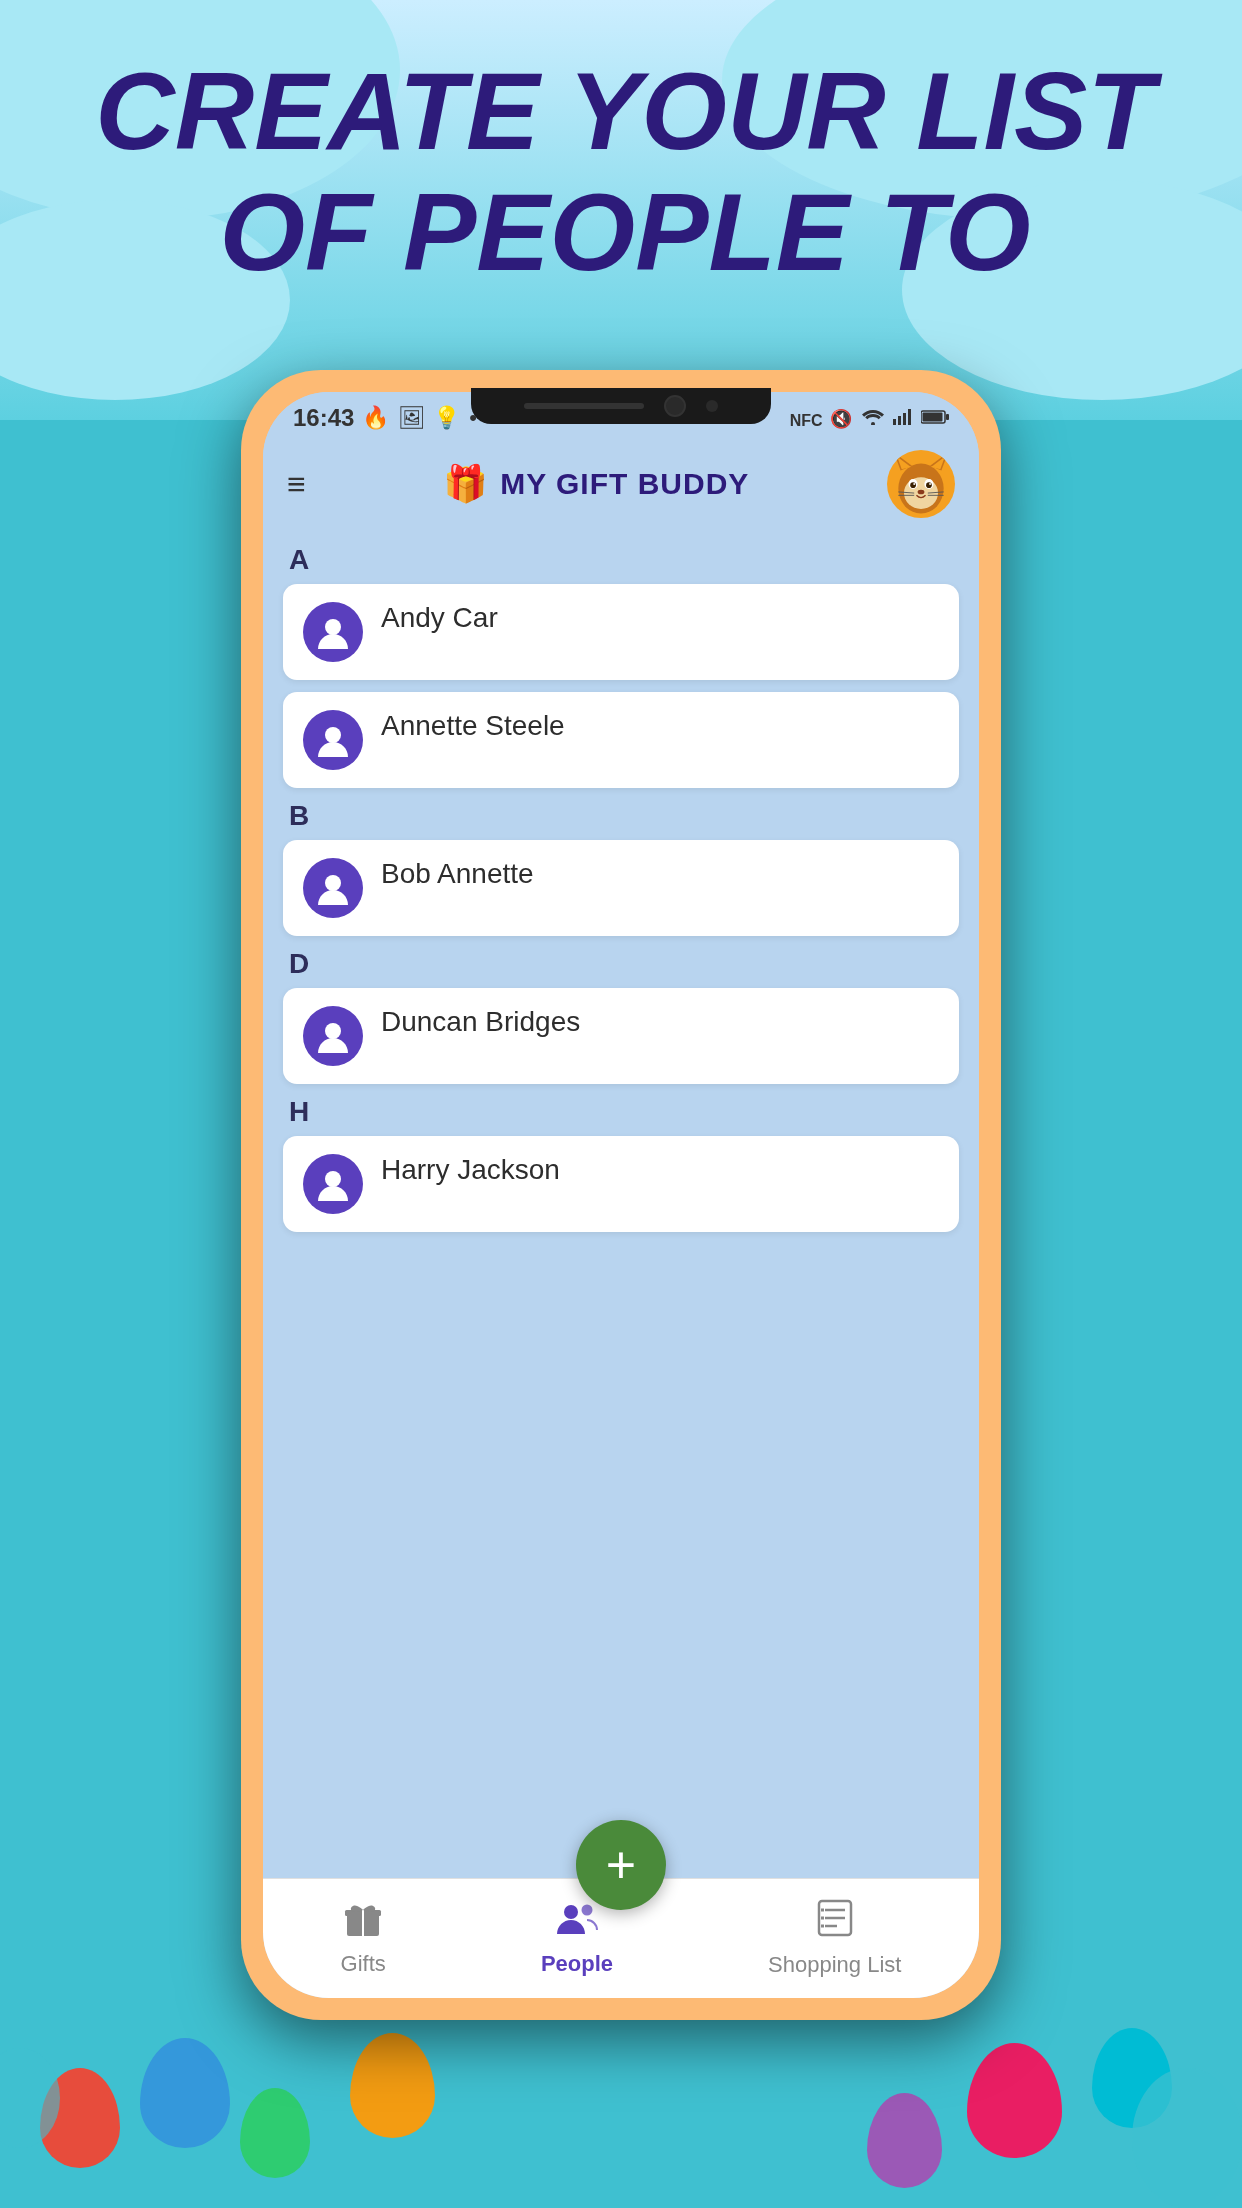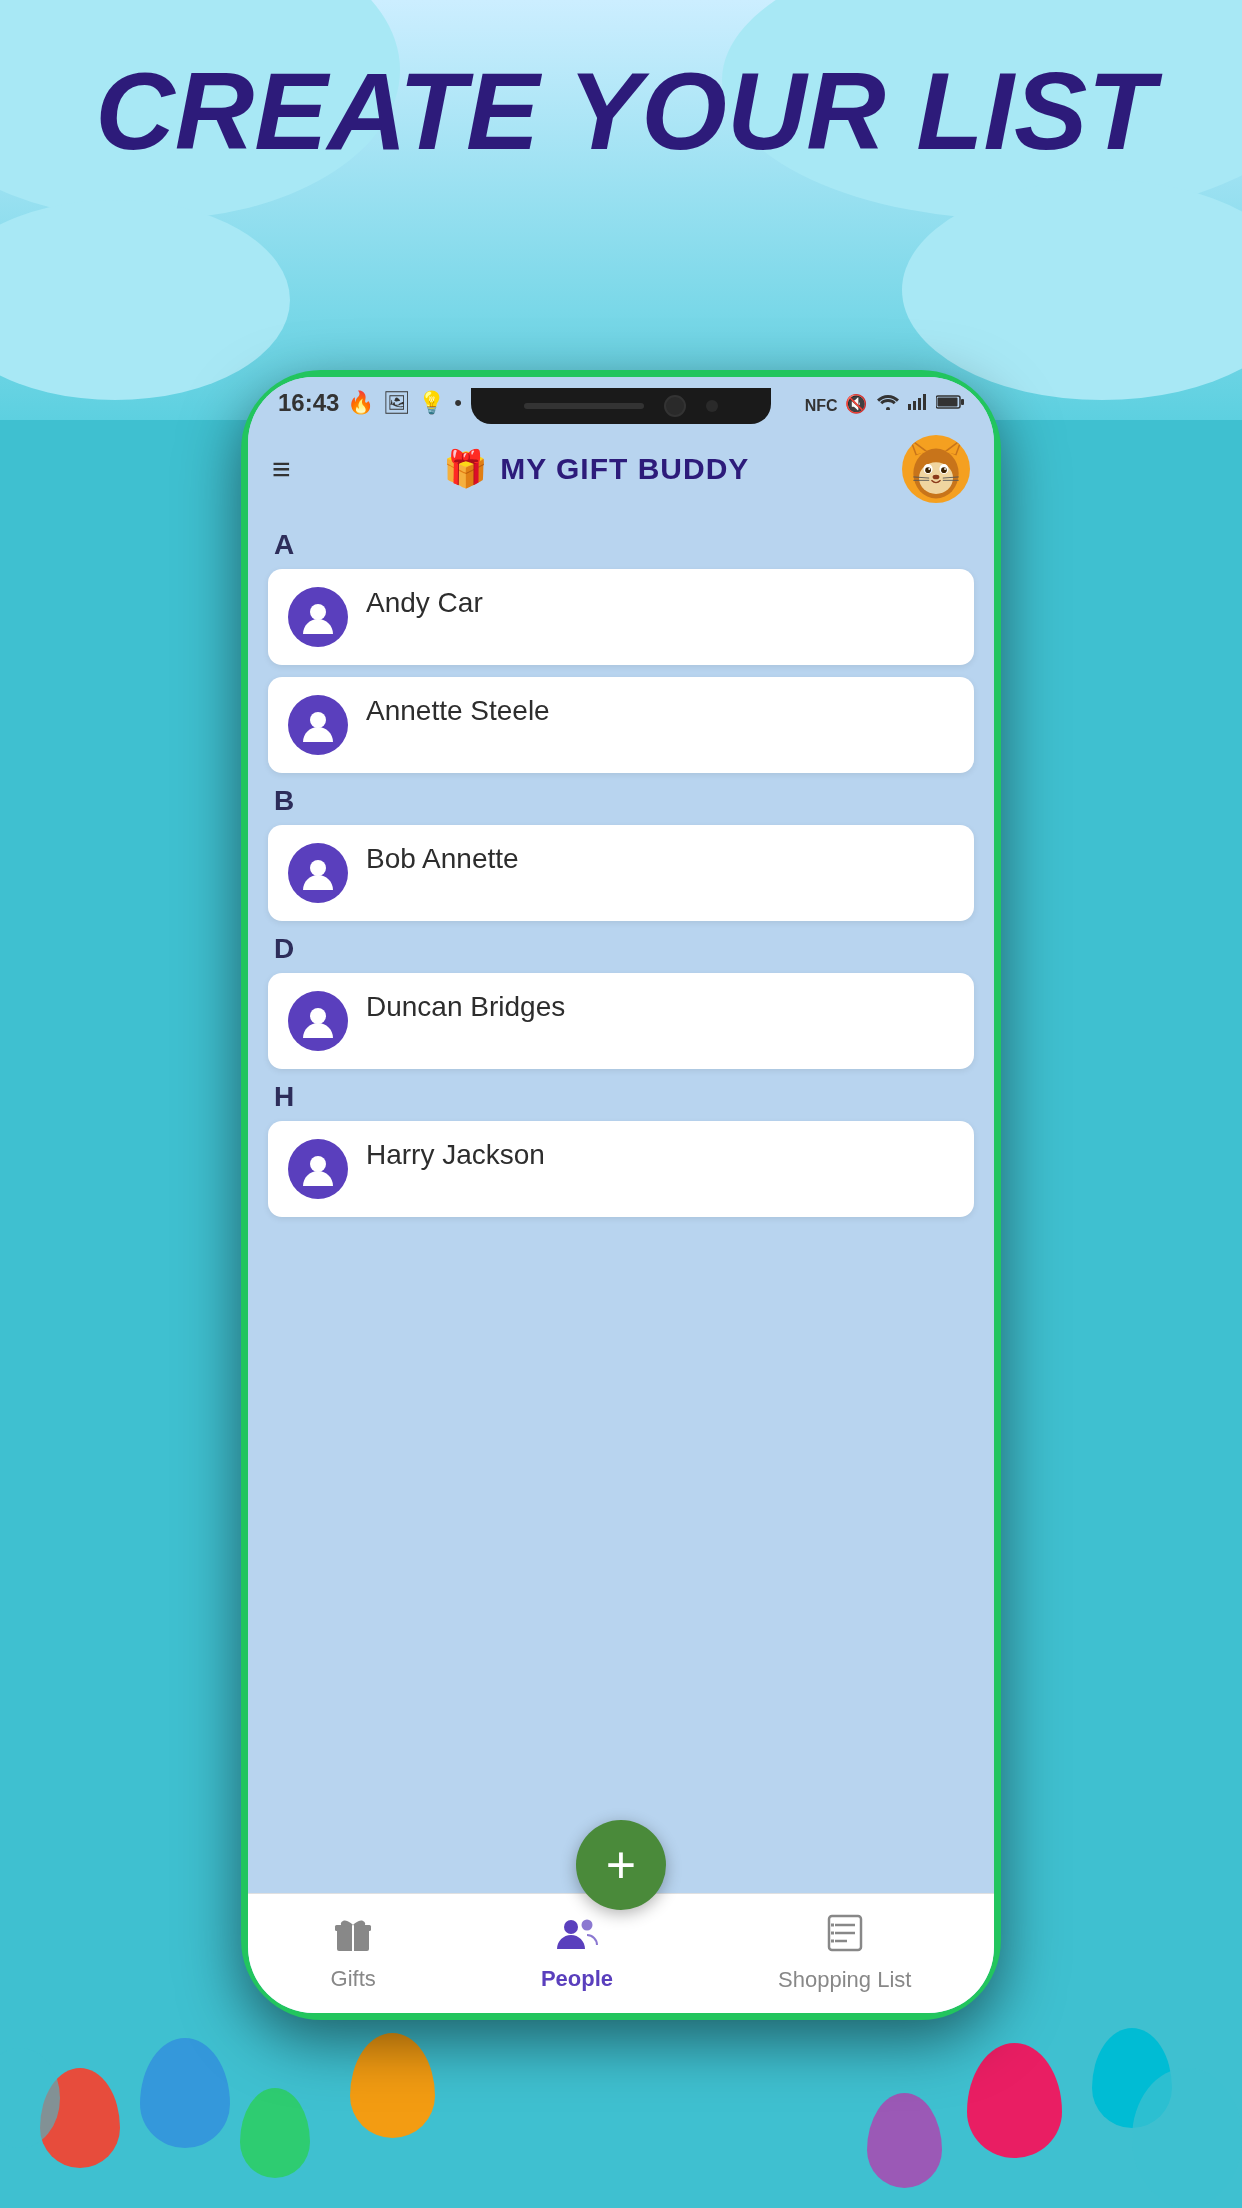--- a/index.html
+++ b/index.html
@@ -57,23 +57,23 @@
       left: 50%;
       transform: translateX(-50%);
       width: 760px;
       height: 1650px;
       z-index: 20;
     }
 
     .phone-frame {
       width: 100%;
       height: 100%;
-      background: #22c55e;
+      background: #fdba74;
       border-radius: 80px;
-      padding: 7px;
+      padding: 22px;
       box-shadow: 0 20px 60px rgba(0,0,0,0.5);
       position: relative;
     }
 
     
     .phone-notch {
       position: absolute;
       top: 18px;
       left: 50%;
       transform: translateX(-50%);
@@ -326,21 +326,21 @@
 <div class="bg-top">
   <div class="cloud cloud1"></div>
   <div class="cloud cloud2"></div>
   <div class="cloud cloud3"></div>
   <div class="cloud cloud4"></div>
 </div>
 
 <div class="hero-text">
   <div class="hero-title">
     <span>CREATE YOUR LIST</span><br>
-    <br>
+    <span>OF PEOPLE TO</span><br>
   </div>
 </div>
 
 <div class="balloons-container">
   <div class="b1"></div>
   <div class="b2"></div>
   <div class="b3"></div>
   <div class="b4"></div>
   <div class="b5"></div>
   <div class="b6"></div>

